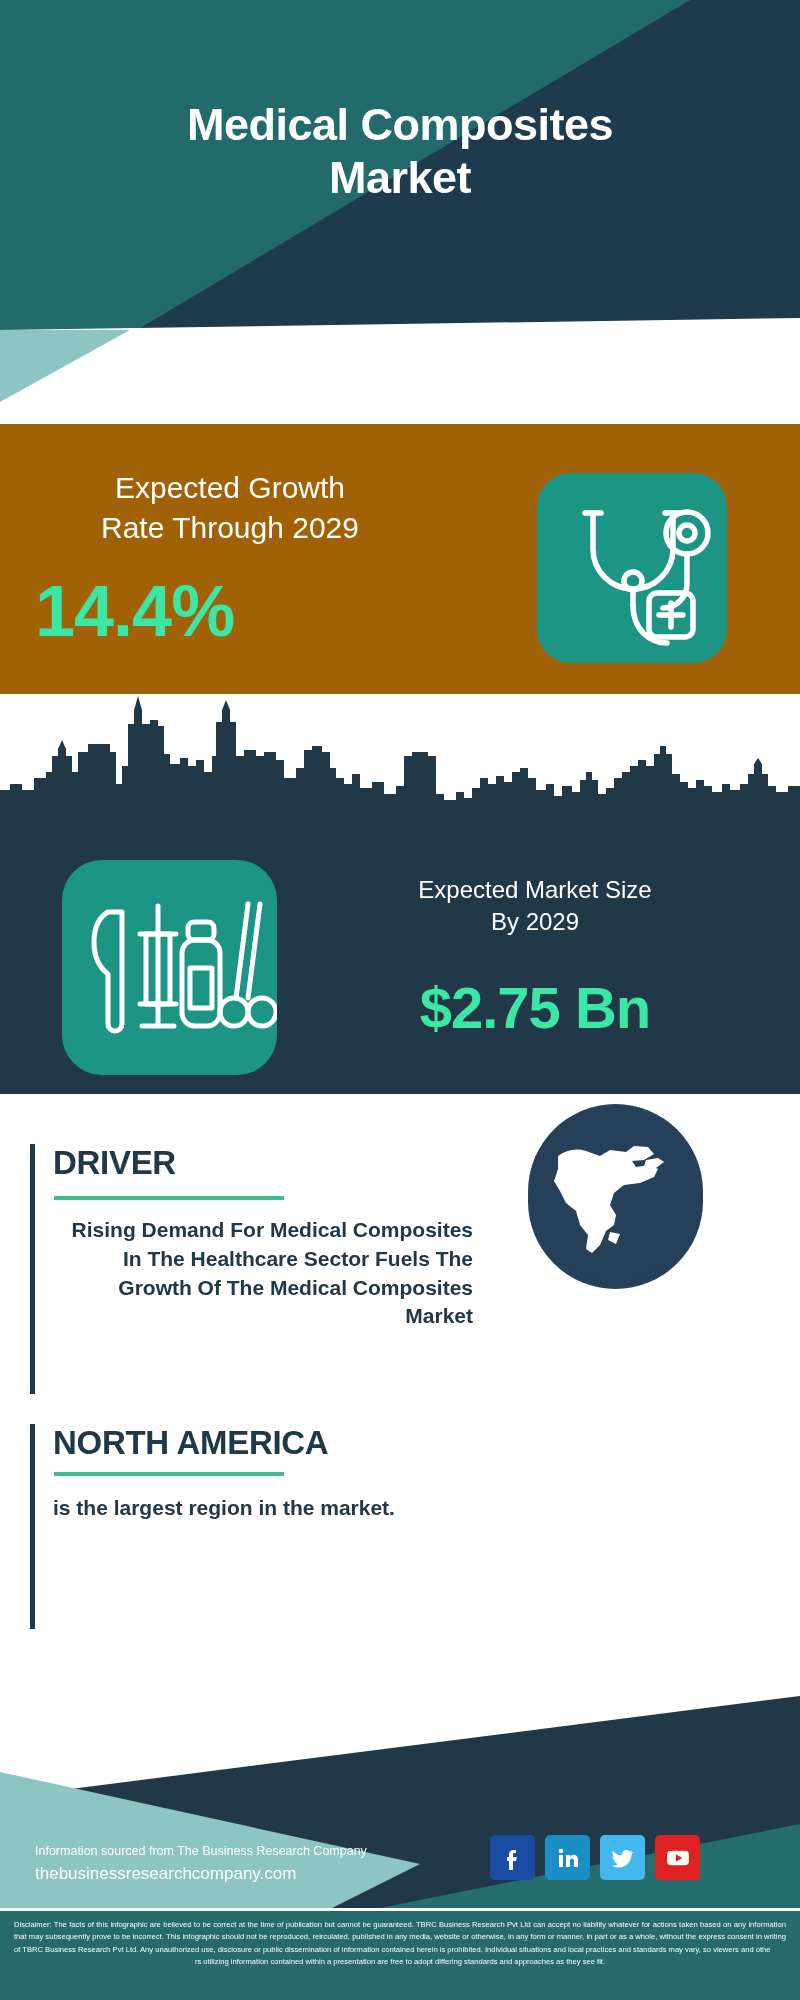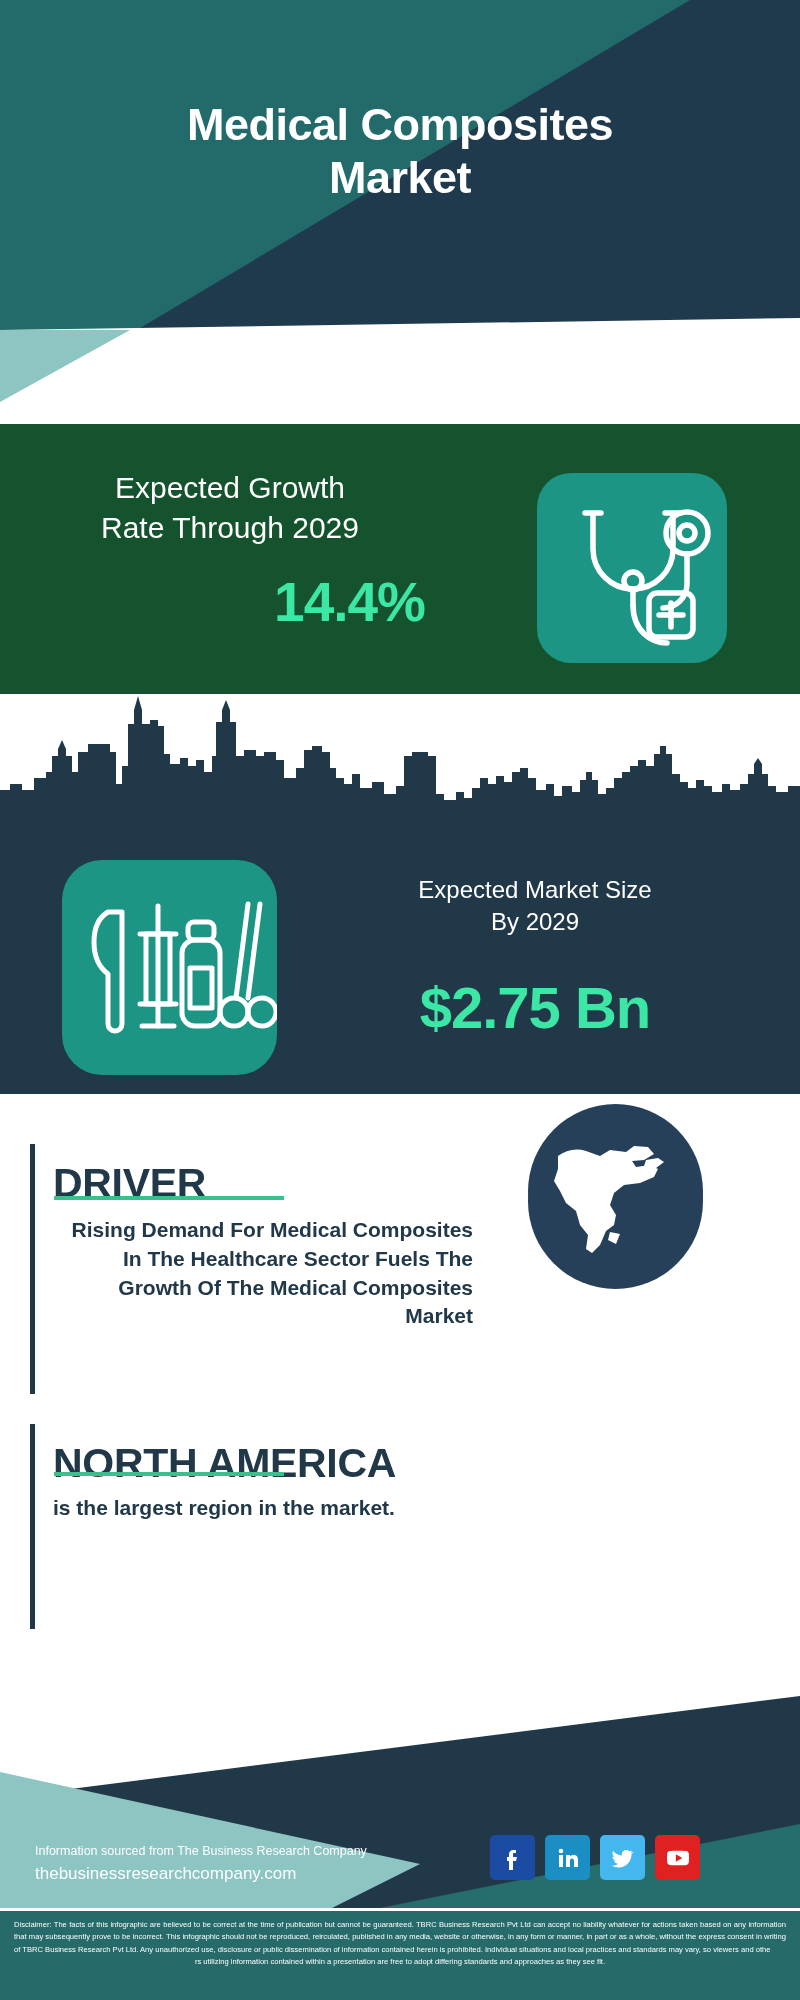--- a/index.html
+++ b/index.html
@@ -34,31 +34,31 @@
   
   #light-teal-tri {
     position:absolute; left:0; top:330px; width:250px; height:90px;
     background:#8cc5c2;
     clip-path: polygon(0 0, 130px 0, 0 72px);
   }
 
   
   #growth-band {
     position:absolute; left:0; top:424px; width:800px; height:336px;
-    background:#14532d;
+    background:#a16207;
   }
   #growth-label {
     position:absolute; left:35px; top:44px; width:390px;
     text-align:center; color:#ffffff;
     font-size:30px; font-weight:normal; line-height:1.33;
   }
   #growth-value {
     position:absolute; left:35px; top:146px; width:390px;
-    text-align:right; color:#3ce6a4;
-    font-size:55px; font-weight:bold; letter-spacing:-1px;
+    text-align:left; color:#3ce6a4;
+    font-size:72px; font-weight:bold; letter-spacing:-1px;
   }
   #steth-tile {
     position:absolute; left:537px; top:49px;
     width:190px; height:190px;
     background:#1d9585; border-radius:34px;
   }
 
   
   #market-band {
     position:absolute; left:0; top:694px; width:800px; height:400px;
@@ -89,22 +89,22 @@
 
   
   #content { position:absolute; left:0; top:1094px; width:800px; height:580px; background:#ffffff; }
 
   .block { position:absolute; }
   .block-bar {
     position:absolute; left:0; top:0; width:5px; height:100%;
     background:#213849;
   }
   .block-title {
-    position:absolute; left:23px; top:16px;
-    color:#213849; font-size:41px; font-weight:bold; letter-spacing:-0.3px;
+    position:absolute; left:23px; top:0;
+    color:#213849; font-size:33px; font-weight:bold; letter-spacing:-0.3px;
     white-space:nowrap;
   }
   .block-rule {
     position:absolute; left:24px; width:230px; height:4px;
     background:#3cbf8a;
   }
   .block-body {
     position:absolute; left:23px;
     color:#213849; font-size:21px; font-weight:bold; line-height:1.37;
     width:420px;

